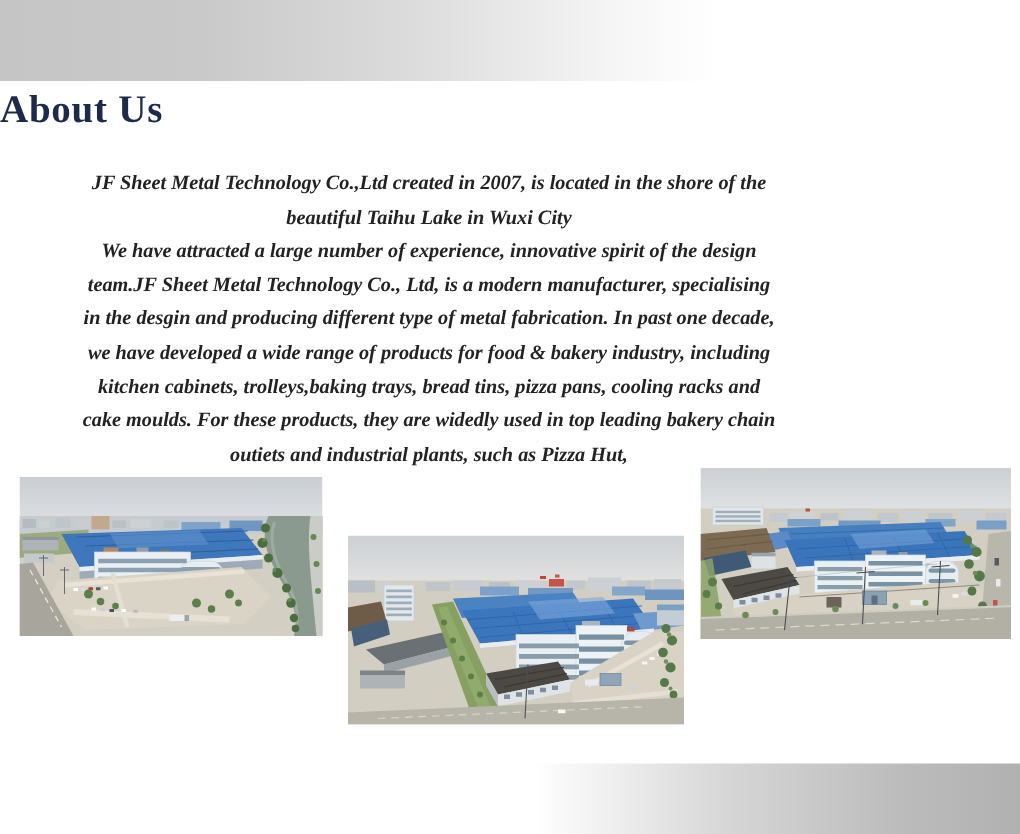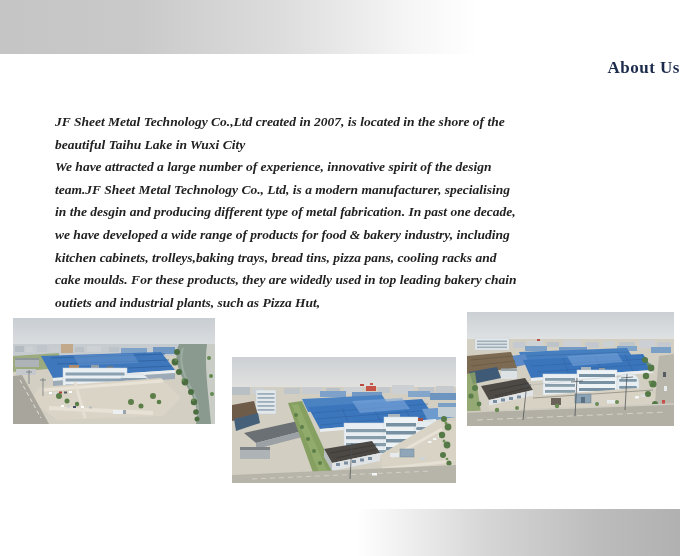--- a/index.html
+++ b/index.html
@@ -17,32 +17,32 @@
     background:linear-gradient(to right,#c5c5c5 0%,#c9c9c9 28%,#dcdcdc 58%,#f6f6f6 86%,#ffffff 100%);
   }
   
   .bottom-banner{
     position:absolute;right:0;bottom:0;
     width:324px;height:47px;
     background:linear-gradient(to right,#ffffff 0%,#d6d6d6 40%,#bcbcbc 75%,#b1b1b1 100%);
   }
   .page-title{
     position:absolute;left:0;top:58px;width:100%;
-    margin:0;text-align:right;
-    font-size:17px;font-weight:bold;font-style:normal;
+    margin:0;text-align:left;
+    font-size:26px;font-weight:bold;font-style:normal;
     letter-spacing:.5px;
     color:var(--title-color,#1c2b4c);
   }
   .about-text{
     position:absolute;left:55px;top:111px;width:462px;
     font-weight:bold;font-style:italic;
     font-size:13.5px;line-height:22.6px;
     color:var(--text-color,#222222);
   }
-  .about-text p{margin:0;}
+  .about-text p{margin:0;text-align:center;}
   .photo{
     position:absolute;margin:0;padding:0;line-height:0;
   }
   .photo svg{display:block;width:100%;height:100%;}
   .photo-1{left:13px;top:318px;width:202px;height:106px;}
   .photo-2{left:232px;top:357px;width:224px;height:126px;}
   .photo-3{left:467px;top:312px;width:207px;height:114px;}
 </style>
 </head>
 <body>

